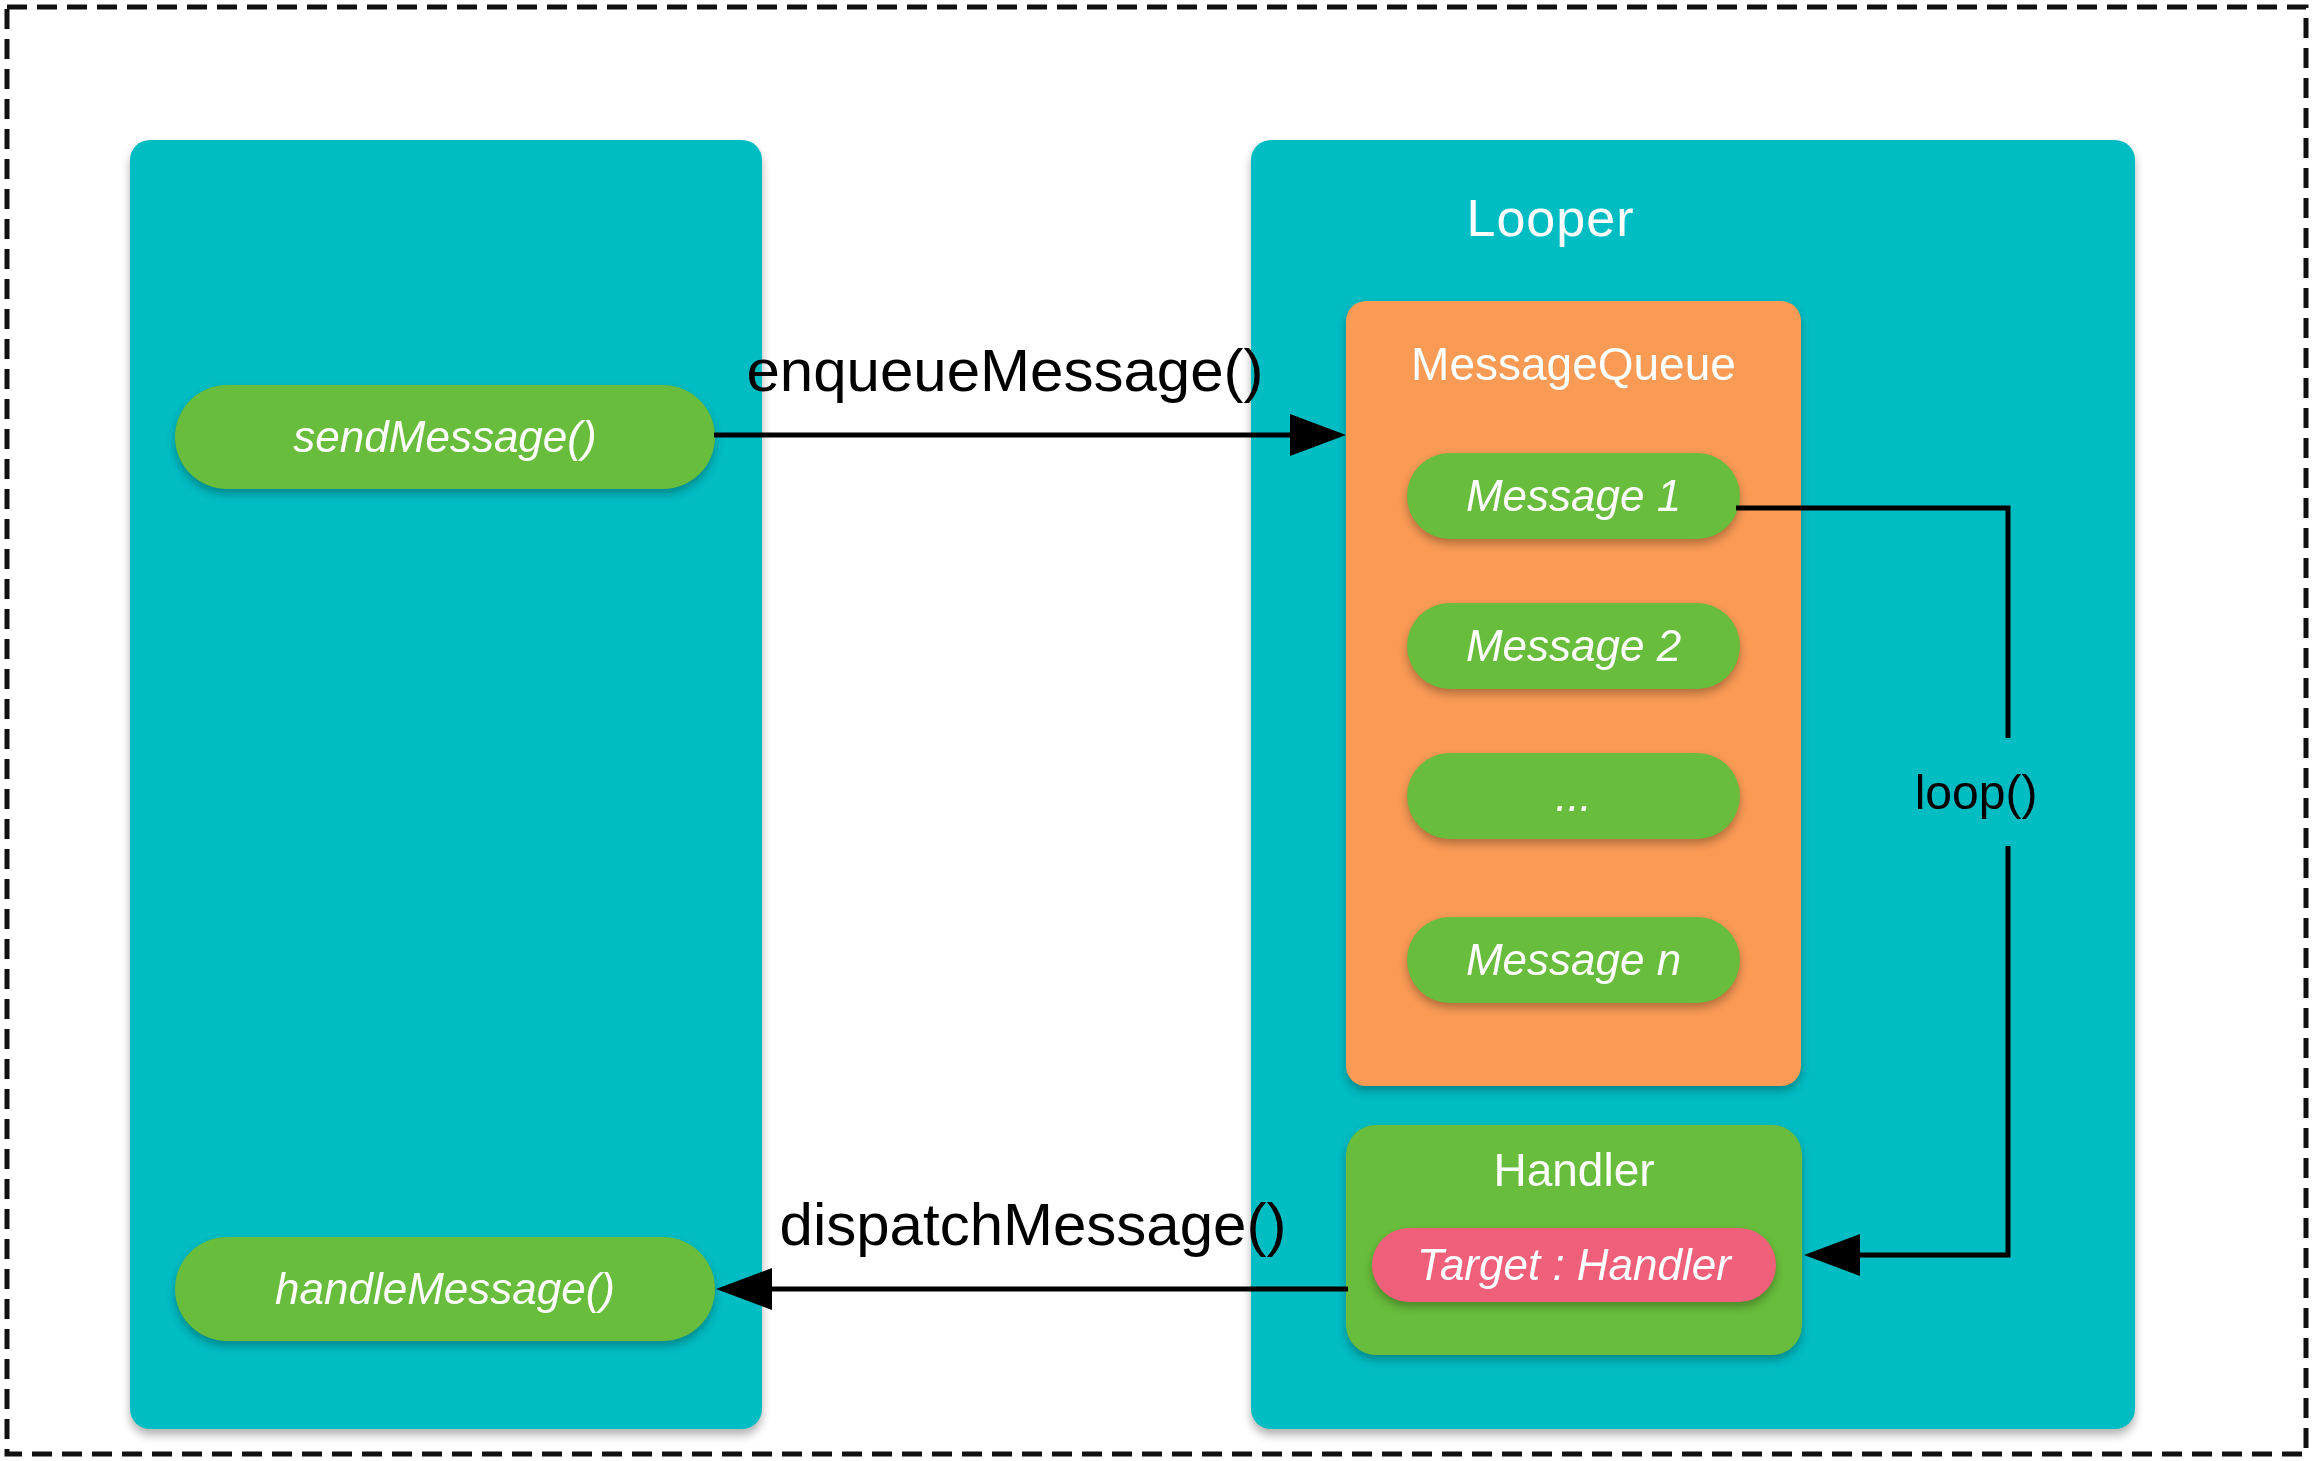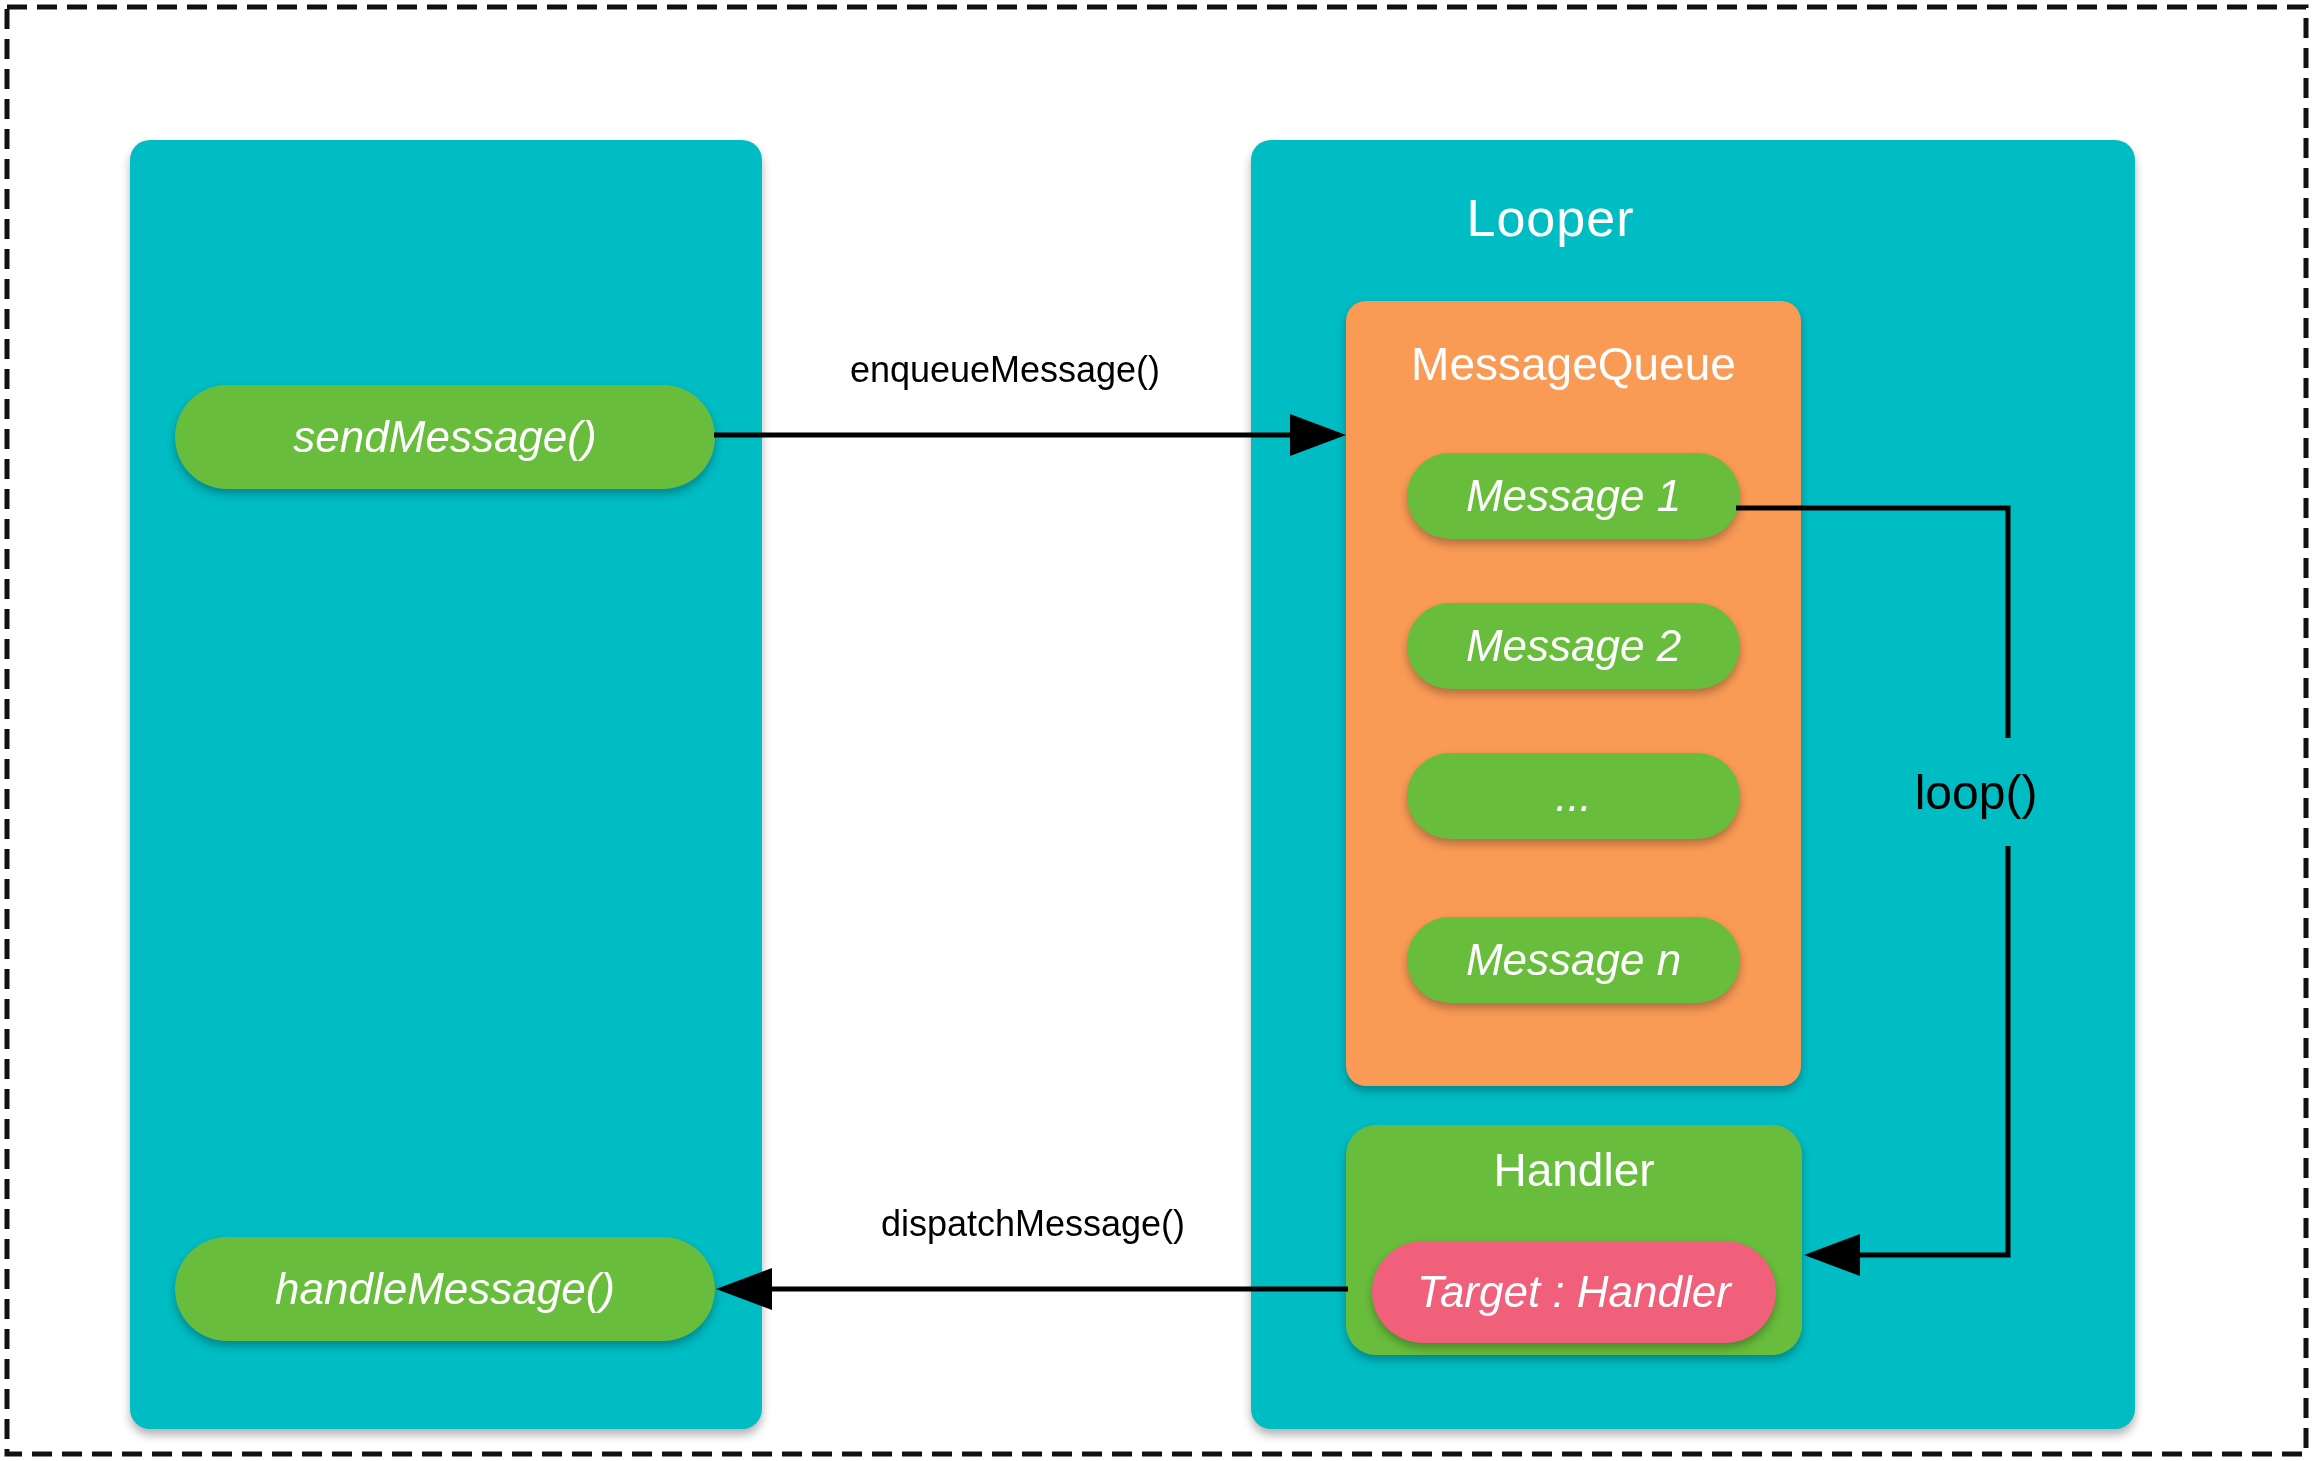--- a/index.html
+++ b/index.html
@@ -98,31 +98,31 @@
     box-shadow: 0 5px 9px rgba(0,0,0,0.28);
   }
   .message-title {
     position: absolute;
     top: 18px; left: 0; width: 100%;
     text-align: center;
     color: #ffffff;
     font-size: 46px;
   }
   .target-pill {
-    left: 26px; top: 116px;
-    width: 404px; height: 102px;
+    left: 26px; top: 103px;
+    width: 404px; height: 74px;
     border-radius: 51px;
     background: var(--pink);
   }
 
   .flow-label {
     position: absolute;
     transform: translate(-50%, -50%);
     color: #000000;
-    font-size: 36px;
+    font-size: 60px;
     white-space: nowrap;
     z-index: 6;
   }
   .enqueue-label  { left: 1005px; top: 370px; }
   .dispatch-label { left: 1033px; top: 1224px; }
   .loop-label     { left: 1976px; top: 792px; font-size: 48px; }
 </style>
 </head>
 <body>
 

